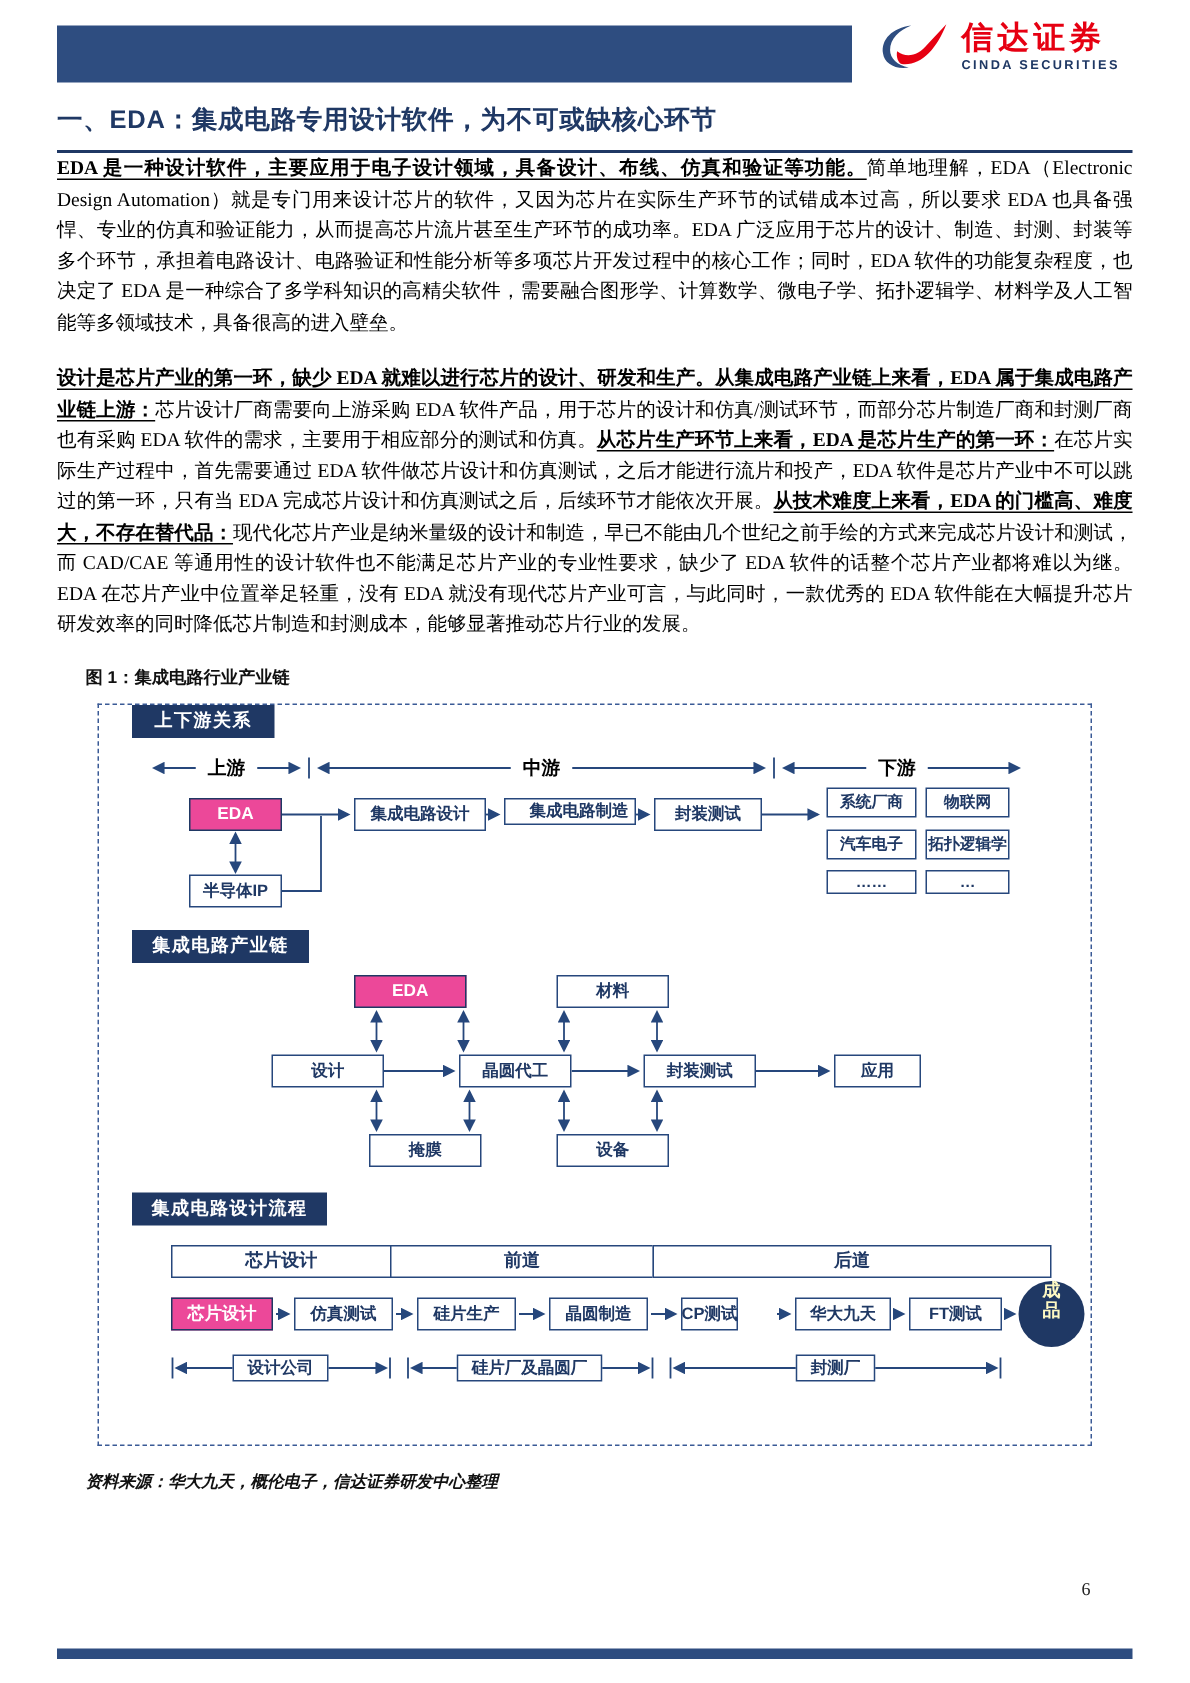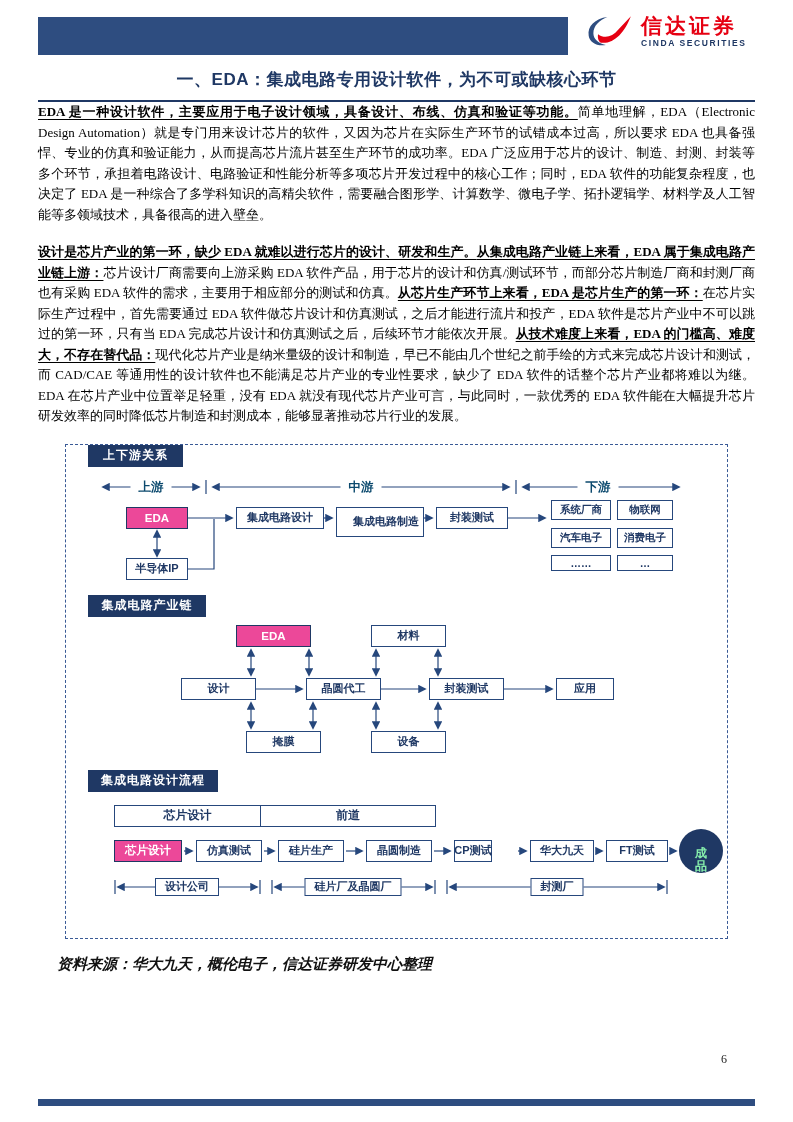--- a/index.html
+++ b/index.html
@@ -12,55 +12,55 @@
   .logo-text{display:flex;flex-direction:column;line-height:1;}
   .logo-cn{color:#e60012;font-family:"Liberation Sans",sans-serif;font-weight:bold;
            font-size:21px;letter-spacing:3px;}
   .logo-en{color:#1f3864;font-family:"Liberation Sans",sans-serif;font-weight:bold;
            font-size:8.5px;letter-spacing:1.6px;margin-top:3px;}
 
   
   .content{position:absolute;left:38px;top:66px;width:717px;}
   h1.sec{font-family:"Liberation Sans",sans-serif;color:#1f3864;font-size:17px;
          font-weight:bold;margin:0;padding:2px 0 9px 0;border-bottom:2px solid #1f3864;
-         letter-spacing:0.5px;text-align:center;}
+         letter-spacing:0.5px;}
   h2.sub{font-family:"Liberation Sans",sans-serif;color:#1f3864;font-size:14px;
          font-weight:bold;margin:13px 0 13px 0;}
   p.body{font-size:13px;line-height:20.5px;text-align:justify;margin:0 0 17px 0;color:#000;}
   .em{font-weight:bold;text-decoration:underline;text-underline-offset:3px;}
 
   .fig-caption{font-family:"Liberation Sans",sans-serif;font-size:11.5px;font-weight:bold;
                color:#111;margin:4px 0 10px 19px;}
 
   
   .figure{position:relative;margin-left:27px;width:663px;height:495px;
           border:1px dashed #3a5a96;box-sizing:border-box;
           font-family:"Liberation Sans",sans-serif;}
   .connectors{position:absolute;left:0;top:0;width:663px;height:495px;}
   .sec-label{position:absolute;height:22px;background:#1f3864;color:#fff;font-size:12px;
              font-weight:bold;display:flex;align-items:center;justify-content:center;
              letter-spacing:1px;}
   .stream{position:absolute;top:34px;transform:translateX(-50%);background:#fff;
-          padding:0 8px;color:#0c4a6e;font-size:12.5px;font-weight:bold;line-height:16px;}
+          padding:0 8px;color:#000000;font-size:12.5px;font-weight:bold;line-height:16px;}
   .fbox{position:absolute;box-sizing:border-box;border:1px solid #26477c;background:#fff;
         color:#1f3864;font-size:11px;font-weight:bold;display:flex;align-items:center;
         justify-content:center;white-space:nowrap;}
   .fbox.sm{font-size:10.5px;}
   .fbox.dark{background:#ec4899;border-color:#1f3864;color:#fff;font-size:11.5px;}
-  .fcircle{position:absolute;border-radius:50%;background:#1f3864;color:#86efac;
-           display:flex;align-items:flex-end;justify-content:center;}
+  .fcircle{position:absolute;border-radius:50%;background:#1f3864;color:#fef9c3;
+           display:flex;align-items:flex-start;justify-content:center;}
   .fcircle .vert{width:13px;word-break:break-all;text-align:center;line-height:13px;
                  font-size:12px;font-weight:bold;}
   .flow-label{position:absolute;top:433px;transform:translateX(-50%);height:18px;
               box-sizing:border-box;border:1px solid #26477c;background:#fff;color:#1f3864;
               font-size:11px;font-weight:bold;display:flex;align-items:center;
               padding:0 9px;white-space:nowrap;}
 
   
-  .source{font-size:15px;font-weight:bold;font-style:italic;color:#111;
+  .source{font-size:11px;font-weight:bold;font-style:italic;color:#111;
           margin:16px 0 0 19px;}
   .page-num{position:absolute;right:66px;top:1052px;font-size:12px;color:#222;}
   .bottom-bar{position:absolute;left:38px;top:1099px;width:717px;height:7px;background:#2e4d80;}
 </style>
 </head>
 <body>
 
 <div class="page">
 
   <div class="top-bar"></div>
@@ -75,20 +75,21 @@
     </div>
   </div>
 
   <div class="content">
     <h1 class="sec">一、EDA：集成电路专用设计软件，为不可或缺核心环节</h1>
 
     <p class="body"><span class="em">EDA 是一种设计软件，主要应用于电子设计领域，具备设计、布线、仿真和验证等功能。</span><span>简单地理解，EDA（Electronic Design Automation）就是专门用来设计芯片的软件，又因为芯片在实际生产环节的试错成本过高，所以要求 EDA 也具备强悍、专业的仿真和验证能力，从而提高芯片流片甚至生产环节的成功率。EDA 广泛应用于芯片的设计、制造、封测、封装等多个环节，承担着电路设计、电路验证和性能分析等多项芯片开发过程中的核心工作；同时，EDA 软件的功能复杂程度，也决定了 EDA 是一种综合了多学科知识的高精尖软件，需要融合图形学、计算数学、微电子学、拓扑逻辑学、材料学及人工智能等多领域技术，具备很高的进入壁垒。</span></p>
 
     <p class="body"><span class="em">设计是芯片产业的第一环，缺少 EDA 就难以进行芯片的设计、研发和生产。</span><span class="em">从集成电路产业链上来看，EDA 属于集成电路产业链上游：</span><span>芯片设计厂商需要向上游采购 EDA 软件产品，用于芯片的设计和仿真/测试环节，而部分芯片制造厂商和封测厂商也有采购 EDA 软件的需求，主要用于相应部分的测试和仿真。</span><span class="em">从芯片生产环节上来看，EDA 是芯片生产的第一环：</span><span>在芯片实际生产过程中，首先需要通过 EDA 软件做芯片设计和仿真测试，之后才能进行流片和投产，EDA 软件是芯片产业中不可以跳过的第一环，只有当 EDA 完成芯片设计和仿真测试之后，后续环节才能依次开展。</span><span class="em">从技术难度上来看，EDA 的门槛高、难度大，不存在替代品：</span><span>现代化芯片产业是纳米量级的设计和制造，早已不能由几个世纪之前手绘的方式来完成芯片设计和测试，而 CAD/CAE 等通用性的设计软件也不能满足芯片产业的专业性要求，缺少了 EDA 软件的话整个芯片产业都将难以为继。EDA 在芯片产业中位置举足轻重，没有 EDA 就没有现代芯片产业可言，与此同时，一款优秀的 EDA 软件能在大幅提升芯片研发效率的同时降低芯片制造和封测成本，能够显著推动芯片行业的发展。</span></p>
 
+    <div class="fig-caption">图 1：集成电路行业产业链</div>
 
     <div class="figure">
 
       <svg class="connectors" viewBox="0 0 663 495">
         <defs>
           <marker id="mA" viewBox="0 0 10 10" refX="8" refY="5" markerWidth="7" markerHeight="7" orient="auto-start-reverse">
             <path d="M0,0 L10,5 L0,10 z" fill="#26477c"></path>
           </marker>
         </defs>
         <g stroke="#26477c" stroke-width="1.2" fill="none">
@@ -143,40 +144,41 @@
       <div class="sec-label" style="left:22px;top:150px;width:118px;">集成电路产业链</div>
       <div class="sec-label" style="left:22px;top:325px;width:130px;">集成电路设计流程</div>
 
       <div class="stream" style="left:85px;">上游</div>
       <div class="stream" style="left:295px;">中游</div>
       <div class="stream" style="left:532px;">下游</div>
 
       <div class="fbox dark" style="left:60px;top:62px;width:62px;height:22px;">EDA</div>
       <div class="fbox" style="left:60px;top:113px;width:62px;height:22px;">半导体IP</div>
       <div class="fbox" style="left:170px;top:62px;width:88px;height:22px;">集成电路设计</div>
-      <div class="fbox" style="left:270px;top:62px;width:88px;height:30px;padding-left:12px;">集成电路制造</div>
+      <div class="fbox" style="left:270px;top:62px;width:88px;height:18px;padding-left:12px;">集成电路制造</div>
       <div class="fbox" style="left:370px;top:62px;width:72px;height:22px;">封装测试</div>
       <div class="fbox sm" style="left:485px;top:55px;width:60px;height:20px;">系统厂商</div>
       <div class="fbox sm" style="left:551px;top:55px;width:56px;height:20px;">物联网</div>
       <div class="fbox sm" style="left:485px;top:83px;width:60px;height:20px;">汽车电子</div>
-      <div class="fbox sm" style="left:551px;top:83px;width:56px;height:20px;">消费电子</div>
+      <div class="fbox sm" style="left:551px;top:83px;width:56px;height:20px;">拓扑逻辑学</div>
       <div class="fbox sm" style="left:485px;top:110px;width:60px;height:16px;">……</div>
       <div class="fbox sm" style="left:551px;top:110px;width:56px;height:16px;">…</div>
 
       <div class="fbox dark" style="left:170px;top:180px;width:75px;height:22px;">EDA</div>
       <div class="fbox" style="left:305px;top:180px;width:75px;height:22px;">材料</div>
       <div class="fbox" style="left:115px;top:233px;width:75px;height:22px;">设计</div>
       <div class="fbox" style="left:240px;top:233px;width:75px;height:22px;">晶圆代工</div>
       <div class="fbox" style="left:363px;top:233px;width:75px;height:22px;">封装测试</div>
       <div class="fbox" style="left:490px;top:233px;width:58px;height:22px;">应用</div>
       <div class="fbox" style="left:180px;top:286px;width:75px;height:22px;">掩膜</div>
       <div class="fbox" style="left:305px;top:286px;width:75px;height:22px;">设备</div>
 
       <div class="fbox" style="left:48px;top:360px;width:147px;height:22px;font-size:12px;">芯片设计</div>
       <div class="fbox" style="left:194px;top:360px;width:176px;height:22px;font-size:12px;">前道</div>
+      <div class="fbox" style="left:369px;top:360px;width:266px;height:22px;font-size:12px;">后道</div>
 
       <div class="fbox dark" style="left:48px;top:395px;width:68px;height:22px;">芯片设计</div>
       <div class="fbox" style="left:130px;top:395px;width:66px;height:22px;">仿真测试</div>
       <div class="fbox" style="left:212px;top:395px;width:66px;height:22px;">硅片生产</div>
       <div class="fbox" style="left:300px;top:395px;width:66px;height:22px;">晶圆制造</div>
       <div class="fbox" style="left:388px;top:395px;width:38px;height:22px;">CP测试</div>
       <div class="fbox" style="left:464px;top:395px;width:64px;height:22px;">华大九天</div>
       <div class="fbox" style="left:540px;top:395px;width:62px;height:22px;">FT测试</div>
       <div class="fcircle" style="left:613px;top:384px;width:44px;height:44px;">
         <span class="vert">成品</span>

